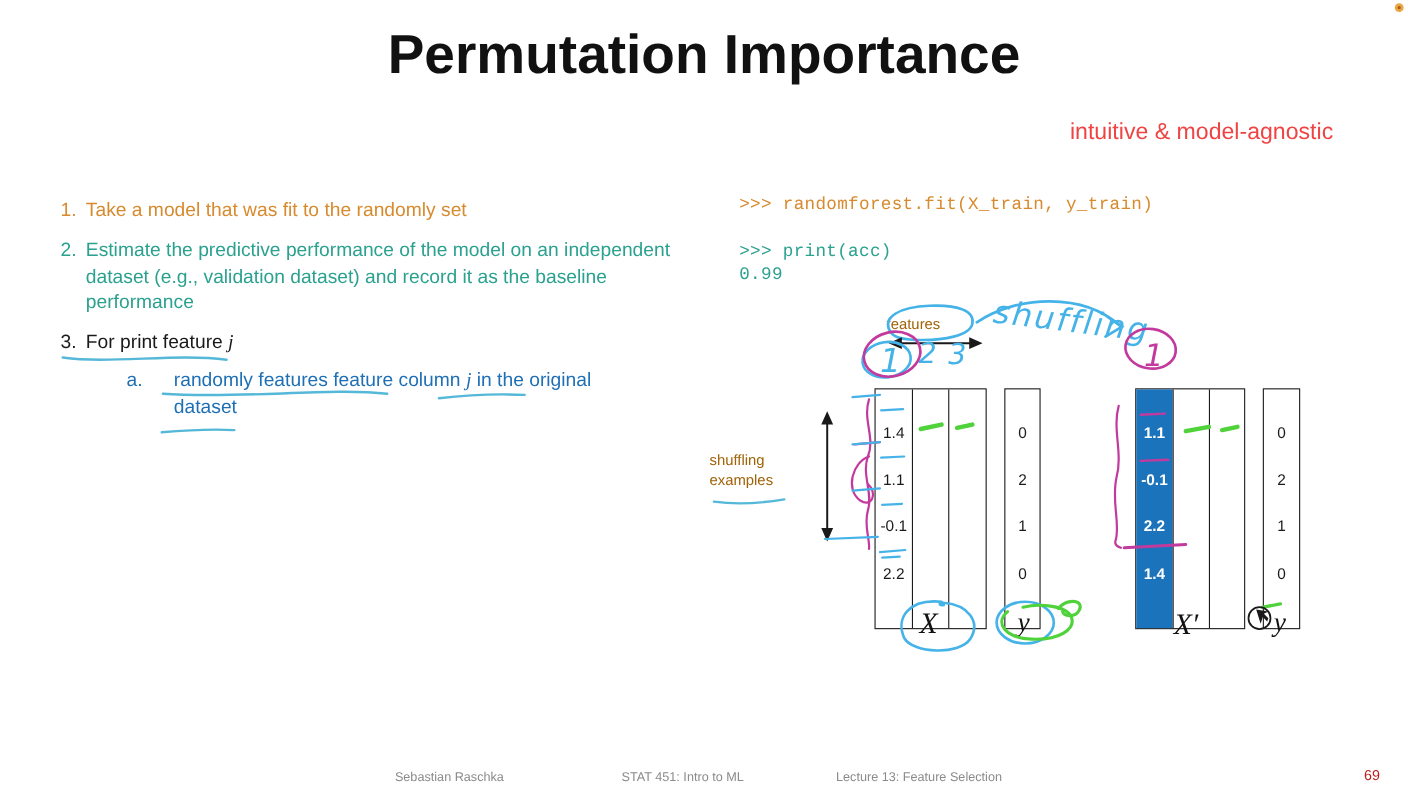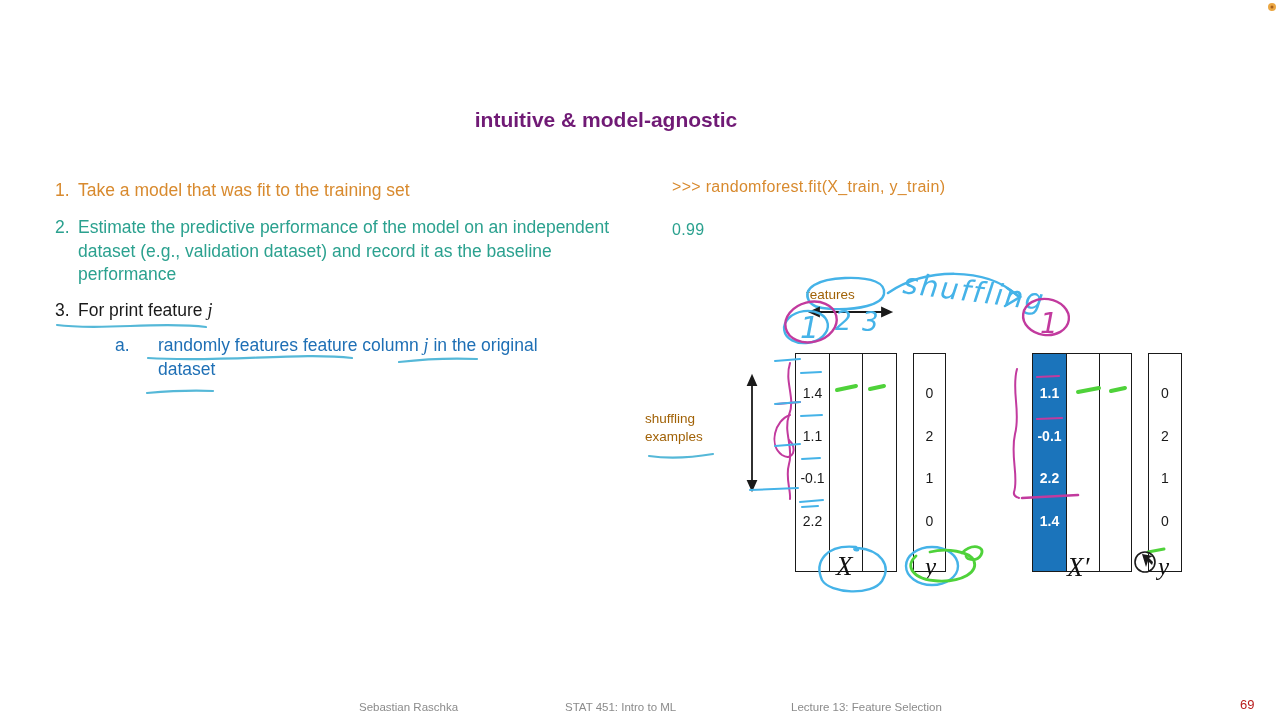--- a/index.html
+++ b/index.html
@@ -1,67 +1,69 @@
 <!DOCTYPE html>
 <html><head>
 <meta charset="utf-8">
 <style>
   html,body{margin:0;padding:0;background:#ffffff;}
   #slide{position:relative;width:1280px;height:720px;background:#ffffff;overflow:hidden;
          font-family:"Liberation Sans",sans-serif;color:#1a1a1a;}
   .abs{position:absolute;}
   #title{left:0;top:20px;width:1280px;text-align:center;font-size:50px;font-weight:bold;
          letter-spacing:0px;color:#111;}
-  #subtitle{left:0;top:108px;width:1212px;text-align:center;font-size:21px;font-weight:bold;color:#701a75;}
+  #subtitle{left:0;top:108px;width:1212px;text-align:right;font-size:21px;font-weight:normal;color:#ef4444;}
   .step{display:flex;font-size:17.5px;line-height:23.5px;}
   .step .num{flex:0 0 23px;}
   .c-orange{color:#d88a2e;}
   .c-teal{color:#2ba18f;}
   .c-blue{color:#1e6fb5;}
   .mvar{font-family:"Liberation Serif",serif;font-style:italic;font-size:18px;}
-  .code{font-family:Liberation Sans, sans-serif;font-size:16px;
+  .code{font-family:Liberation Mono, monospace;font-size:16px;
         line-height:21px;letter-spacing:0.3px;white-space:pre;}
   .matrix{position:absolute;border:1.6px solid #1a1a1a;background:#fff;margin-top:32px;}
   .vline{position:absolute;top:0;bottom:0;width:0;border-left:1.6px solid #1a1a1a;}
   .cell{position:absolute;text-align:center;font-size:14px;line-height:18px;color:#1a1a1a;}
   .hl{position:absolute;top:0;bottom:0;left:0;background:#1b74bb;}
   .cell.white{color:#ffffff;font-weight:bold;}
   .mathlabel{font-family:"Liberation Serif",serif;font-style:italic;color:#111;}
   .smalllabel{font-size:13.5px;color:#a16207;text-align:left;line-height:17.5px;}
   .footer{font-size:11.5px;color:#8b8b8b;}
   #pagenum{font-size:13px;color:#b91c1c;}
   svg{position:absolute;left:0;top:0;pointer-events:none;}
 </style>
 </head>
 <body>
 
 <div id="slide">
 
+  <div id="title" class="abs">Permutation Importance</div>
   <div id="subtitle" class="abs">intuitive &amp; model-agnostic</div>
 
   <div class="abs step c-orange" style="left:55px;top:179px;width:560px">
     <span class="num">1.</span>
-    <span>Take a model that was fit to the training set</span>
+    <span>Take a model that was fit to the randomly set</span>
   </div>
   <div class="abs step c-teal" style="left:55px;top:216px;width:592px">
     <span class="num">2.</span>
     <span>Estimate the predictive performance of the model on an independent dataset (e.g., validation dataset) and record it as the baseline performance</span>
   </div>
   <div class="abs step" style="left:55px;top:299px;width:560px">
     <span class="num">3.</span>
     <span><span>For print feature </span><span class="mvar">j</span></span>
   </div>
   <div class="abs step c-blue" style="left:115px;top:334px;width:470px">
     <span class="num" style="flex:0 0 43px">a.</span>
     <span><span>randomly features feature column </span><span class="mvar">j</span><span> in the original dataset</span></span>
   </div>
 
   <div class="abs" style="left:672px;top:176px;">
     <div class="code c-orange">&gt;&gt;&gt; randomforest.fit(X_train, y_train)</div>
     <div style="height:22px"></div>
+    <div class="code c-teal">&gt;&gt;&gt; print(acc)</div>
     <div class="code c-teal">0.99</div>
   </div>
 
   <div class="abs smalllabel" style="left:806px;top:286px;width:78px">features</div>
   <div class="abs smalllabel" style="left:645px;top:410px;width:88px">shuffling examples</div>
 
   <div class="matrix" style="left:795px;top:321px;width:100px;height:217px">
     <div class="vline" style="left:33px"></div>
     <div class="vline" style="left:66px"></div>
     <span class="cell" style="left:0;width:33px;top:30px">1.4</span>
@@ -94,21 +96,21 @@
     <span class="cell" style="left:0;width:32px;top:158px">0</span>
   </div>
 
   <div class="abs mathlabel" style="left:836px;top:551px;font-size:27px">X</div>
   <div class="abs mathlabel" style="left:925px;top:553px;font-size:25px">y</div>
   <div class="abs mathlabel" style="left:1067px;top:552px;font-size:27px">X′</div>
   <div class="abs mathlabel" style="left:1158px;top:553px;font-size:25px">y</div>
 
   <div class="abs footer" style="left:359px;top:701px">Sebastian Raschka</div>
   <div class="abs footer" style="left:565px;top:701px">STAT 451: Intro to ML</div>
-  <div class="abs footer" style="left:791px;top:701px">Lecture 13: Feature Selection</div>
+  <div class="abs footer" style="left:760px;top:701px">Lecture 13: Feature Selection</div>
   <div id="pagenum" class="abs" style="left:1240px;top:697px">69</div>
 
   <svg width="1280" height="720" viewBox="0 0 1280 720">
 
     <g stroke="#55b8d8" stroke-width="2.2" fill="none" stroke-linecap="round">
       <path d="M57,325 C100,331 160,321 206,327"></path>
       <path d="M148,358 C220,363 300,352 352,358"></path>
       <path d="M399,362 C425,359 455,358 477,359"></path>
       <path d="M147,393 C170,391 195,390 213,391"></path>
       <path d="M649,456 C670,459 695,457 713,454"></path>

